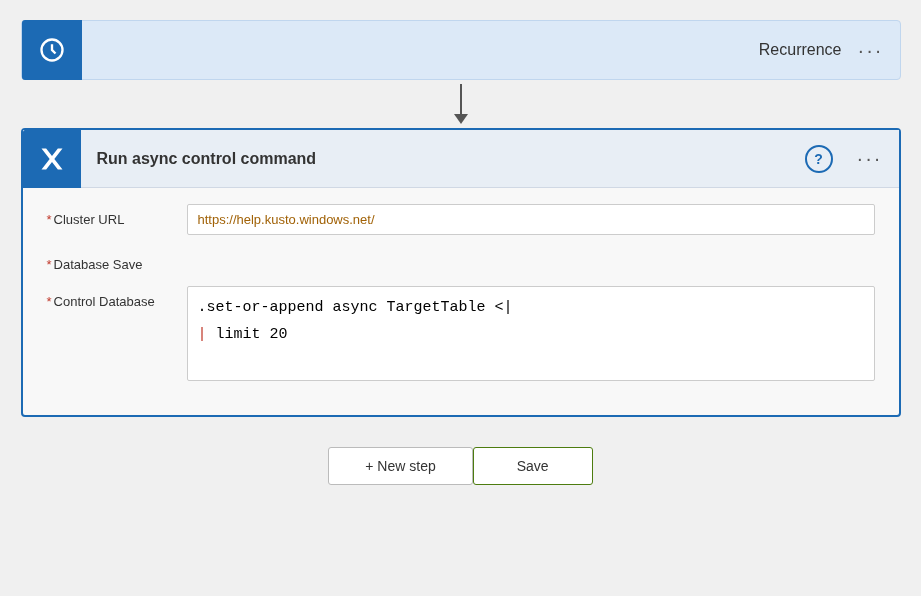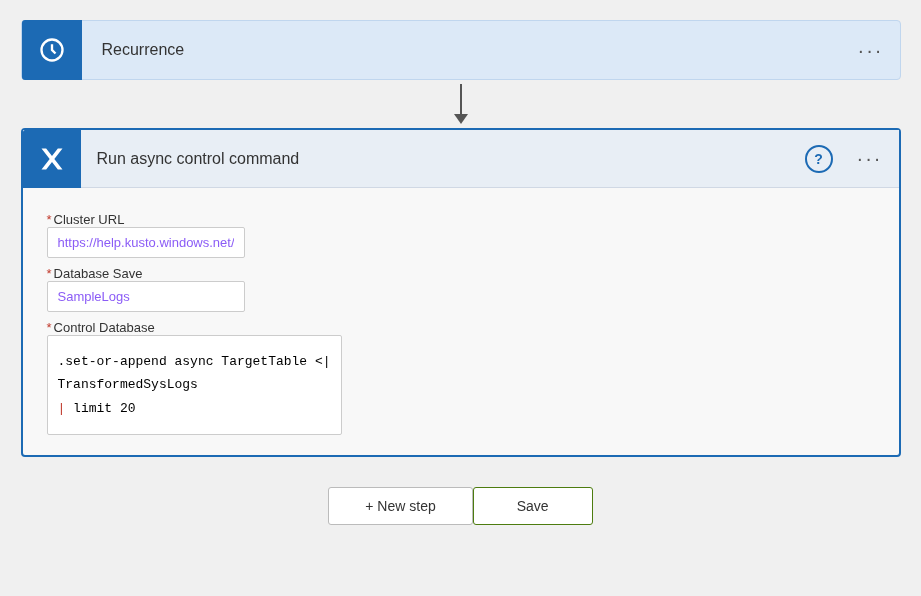--- a/index.html
+++ b/index.html
@@ -46,24 +46,25 @@
     }
 
     .card-icon-box svg {
       width: 28px;
       height: 28px;
       fill: white;
     }
 
     .card-title {
       flex: 1;
-      padding: 0 20px;
+      padding: 0 0;
       font-size: 16px;
       color: #333;
       font-weight: 400;
+      text-align: right;
     }
 
     .card-menu {
       padding: 0 16px;
       cursor: pointer;
       font-size: 20px;
       color: #555;
       letter-spacing: 2px;
     }
 
@@ -120,21 +121,21 @@
       width: 28px;
       height: 28px;
       fill: white;
     }
 
     .action-title {
       flex: 1;
       padding: 0 16px;
       font-size: 16px;
       color: #333;
-      font-weight: 400;
+      font-weight: 700;
     }
 
     .action-help {
       width: 28px;
       height: 28px;
       border: 2px solid #1c6ab4;
       border-radius: 50%;
       display: flex;
       align-items: center;
       justify-content: center;
@@ -154,21 +155,21 @@
     }
 
     
     .action-card-body {
       padding: 16px 24px 20px 24px;
     }
 
     .form-row {
       display: flex;
       align-items: flex-start;
-      flex-direction: column;
+      margin-bottom: 14px;
     }
 
     .form-label {
       width: 140px;
       flex-shrink: 0;
       padding-top: 8px;
       font-size: 13px;
       color: #333;
     }
 
@@ -176,32 +177,32 @@
       color: #c0392b;
       margin-right: 2px;
     }
 
     .form-input {
       flex: 1;
       border: 1px solid #ccc;
       border-radius: 2px;
       padding: 7px 10px;
       font-size: 13px;
-      color: #8b5cf6;
+      color: #a16207;
       background: white;
       outline: none;
     }
 
     
     .textarea-content {
       flex: 1;
       border: 1px solid #ccc;
       border-radius: 2px;
-      padding: 14px 10px;
-      font-size: 13px;
+      padding: 7px 10px;
+      font-size: 15px;
       background: white;
       min-height: 95px;
       font-family: 'Courier New', monospace;
       line-height: 1.8;
     }
 
     .textarea-line {
       display: block;
     }
 
@@ -278,30 +279,28 @@
         <div class="form-label">
           <span class="required">*</span><span>Cluster URL</span>
         </div>
         <input class="form-input" type="text" value="https://help.kusto.windows.net/" style="">
       </div>
 
       <div class="form-row">
         <div class="form-label">
           <span class="required">*</span><span>Database Save</span>
         </div>
-        <input class="form-input" type="text" value="SampleLogs" style="">
       </div>
 
       <div class="form-row">
         <div class="form-label">
           <span class="required">*</span><span>Control Database</span>
         </div>
         <div class="textarea-content" contenteditable="true" style="">
           <span class="textarea-line">.set-or-append async TargetTable &lt;|</span>
-          <span class="textarea-line">TransformedSysLogs</span>
           <span class="textarea-line"><span class="textarea-pipe">|</span><span> limit 20</span></span>
         </div>
       </div>
 
     </div>
   </div>
 
   <div class="bottom-actions">
     <button class="btn btn-new-step">+ New step</button>
     <button class="btn btn-save">Save</button>

